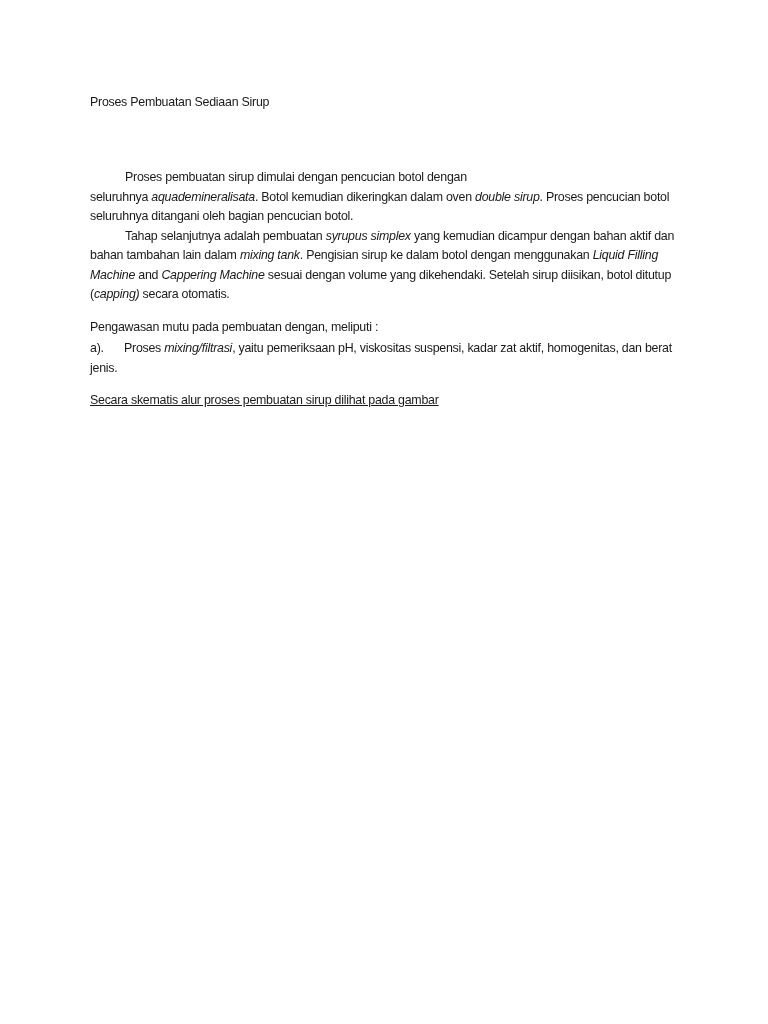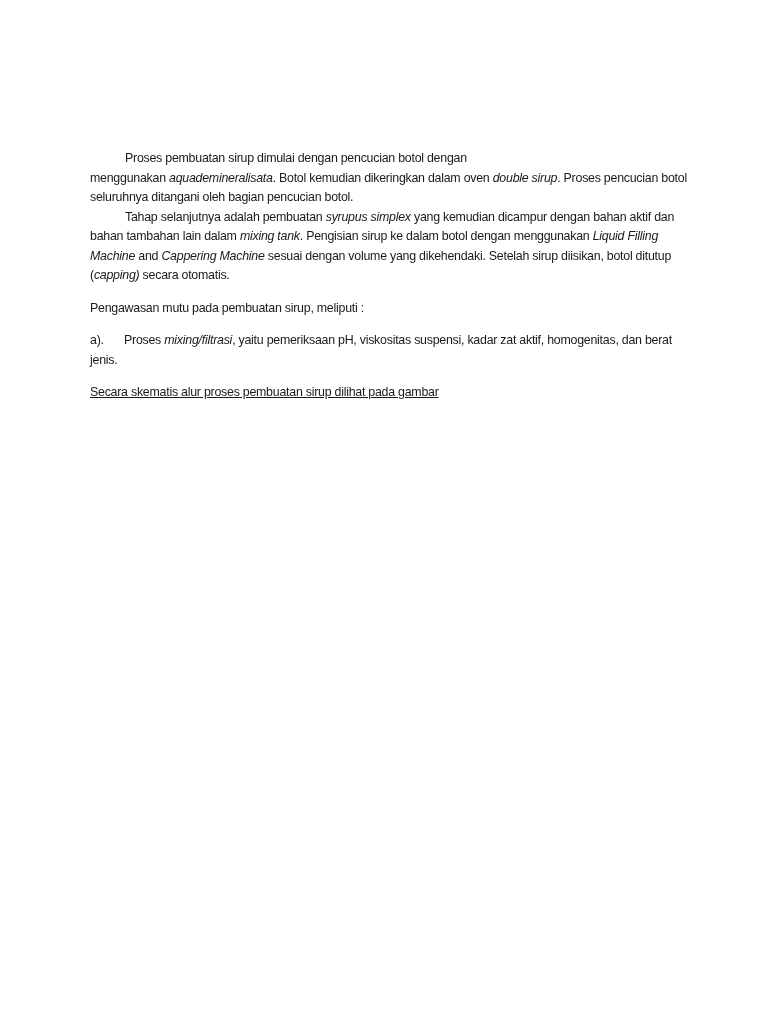--- a/index.html
+++ b/index.html
@@ -38,37 +38,38 @@
     }
     .para {
       margin: 0;
     }
     .indent {
       text-indent: 35px;
     }
     .p1 { margin-top: 56px; }
     .p2 { }
     .p3 { margin-top: 13px; }
-    .item { display: block; margin-top: 13px; }
+    .item { display: block; margin-top: 2px; }
     .item .lbl { display: inline-block; width: 34px; }
     .closing { margin-top: 13px; text-decoration: underline; }
     em { font-style: italic; }
   </style>
 </head>
 <body>
 
 <div class="page">
   <div class="doc">
 
+    <p class="title">Proses Pembuatan Sediaan Sirup</p>
 
-    <p class="para p1 indent"><span>Proses pembuatan sirup dimulai dengan pencucian botol dengan</span><br><span>menggunakan </span><em>aquademineralisata</em><span>. Botol kemudian dikeringkan dalam oven </span><em>double sirup</em><span>. Proses pencucian botol seluruhnya ditangani oleh bagian pencucian botol.</span></p>
+    <p class="para p1 indent"><span>Proses pembuatan sirup dimulai dengan pencucian botol dengan</span><br><span>seluruhnya </span><em>aquademineralisata</em><span>. Botol kemudian dikeringkan dalam oven </span><em>double sirup</em><span>. Proses pencucian botol seluruhnya ditangani oleh bagian pencucian botol.</span></p>
 
     <p class="para p2 indent"><span>Tahap selanjutnya adalah pembuatan </span><em>syrupus simplex</em><span> yang kemudian dicampur dengan bahan aktif dan bahan tambahan lain dalam </span><em>mixing tank</em><span>. Pengisian sirup ke dalam botol dengan menggunakan  </span><em>Liquid Filling Machine</em><span> and </span><em>Cappering Machine</em><span> sesuai dengan volume yang dikehendaki. Setelah sirup diisikan, botol ditutup (</span><em>capping)</em><span> secara otomatis.</span></p>
 
-    <p class="para p3">Pengawasan mutu pada pembuatan sirup, meliputi :</p>
+    <p class="para p3">Pengawasan mutu pada pembuatan dengan, meliputi :</p>
 
     <div class="para item"><span class="lbl">a).</span><span>Proses </span><em>mixing/filtrasi</em><span>, yaitu pemeriksaan pH, viskositas suspensi, kadar zat aktif, homogenitas, dan berat jenis.</span></div>
 
 
 
     <p class="para closing">Secara skematis alur proses pembuatan sirup dilihat pada gambar</p>
 
   </div>
 </div>
 

